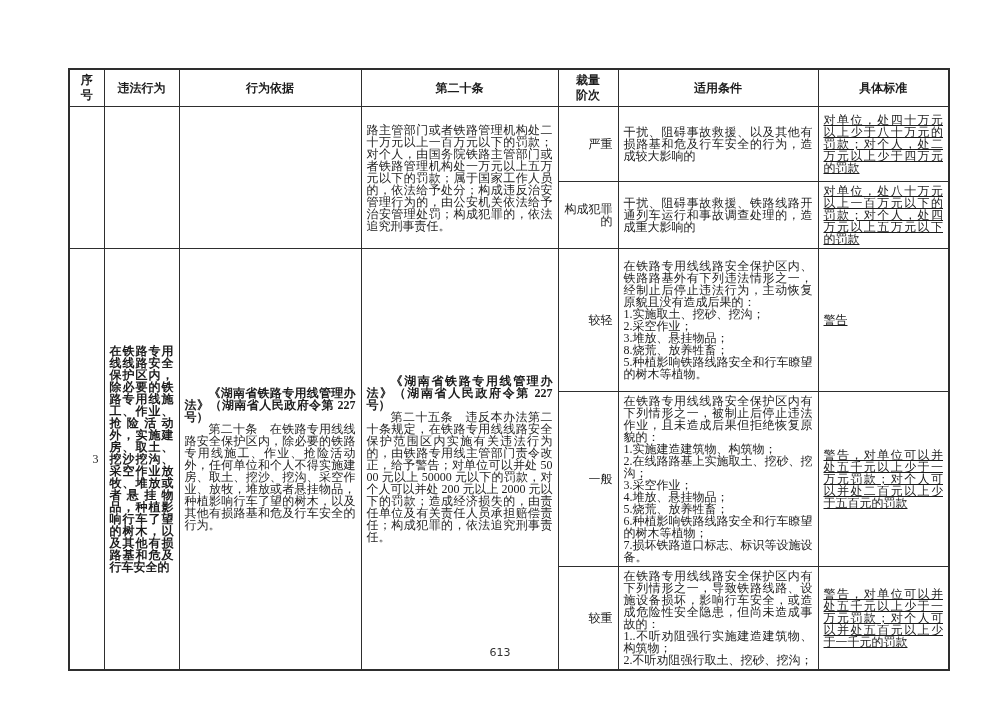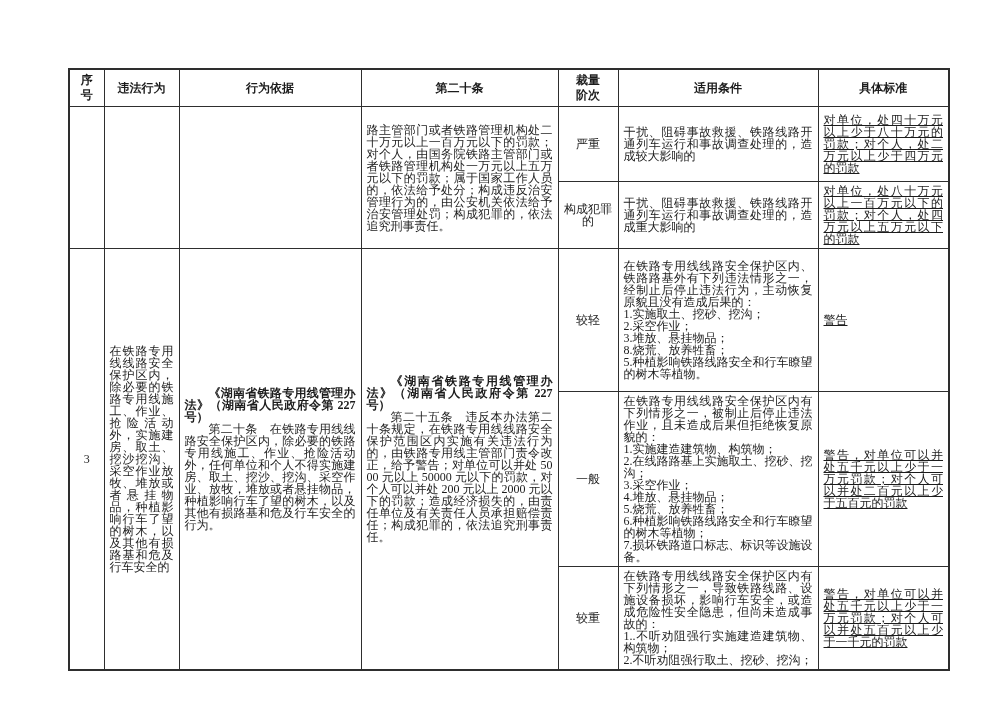--- a/index.html
+++ b/index.html
@@ -32,25 +32,25 @@
   }
   .law-table thead th {
     font-size:12px;
     line-height:15px;
     font-weight:bold;
     text-align:center;
     vertical-align:middle;
     height:28px;
     white-space:pre-line;
   }
-  .c-center { text-align:center; }
+  .c-center { text-align:right; }
   .c-just   { text-align:justify; }
   .v-top    { vertical-align:top; }
   .prewrap  { white-space:pre-line; }
-  .behavior-cell { padding:3px 7px; text-align:justify; }
+  .behavior-cell { padding:3px 7px; text-align:justify;font-weight:bold; }
   .std-cell { padding:3px 4px; text-align:justify;text-decoration:underline; }
   .para { margin:0; text-indent:2em; text-align:justify; }
   .para-title { font-weight:bold; }
   .h-r1 { height:75px; }
   .h-r2 { height:61px; }
   .h-r3 { height:143px; }
   .h-r4 { height:159px; }
   .h-r5 { height:98px; }
   .page-number {
     position:absolute;
@@ -91,21 +91,21 @@
       </tr>
     </thead>
     <tbody>
 
       <tr class="h-r1">
         <td rowspan="2" class="c-center"></td>
         <td rowspan="2"></td>
         <td rowspan="2"></td>
         <td rowspan="2" class="c-just v-top">路主管部门或者铁路管理机构处二十万元以上一百万元以下的罚款；对个人，由国务院铁路主管部门或者铁路管理机构处一万元以上五万元以下的罚款；属于国家工作人员的，依法给予处分；构成违反治安管理行为的，由公安机关依法给予治安管理处罚；构成犯罪的，依法追究刑事责任。</td>
         <td class="c-center">严重</td>
-        <td class="c-just">干扰、阻碍事故救援、铁路线路开通列车运行和事故调查处理的，造成较大影响的</td>
+        <td class="c-just">干扰、阻碍事故救援、以及其他有损路基和危及行车安全的行为，造成较大影响的</td>
         <td class="std-cell">对单位，处四十万元以上少于八十万元的罚款；对个人，处二万元以上少于四万元的罚款</td>
       </tr>
       <tr class="h-r2">
         <td class="c-center">构成犯罪的</td>
         <td class="c-just">干扰、阻碍事故救援、铁路线路开通列车运行和事故调查处理的，造成重大影响的</td>
         <td class="std-cell">对单位，处八十万元以上一百万元以下的罚款；对个人，处四万元以上五万元以下的罚款</td>
       </tr>
 
       <tr class="h-r3">
         <td rowspan="3" class="c-center">3</td>
@@ -142,14 +142,15 @@
       <tr class="h-r5">
         <td class="c-center">较重</td>
         <td class="c-just prewrap v-top">在铁路专用线线路安全保护区内有下列情形之一，导致铁路线路、设施设备损坏，影响行车安全，或造成危险性安全隐患，但尚未造成事故的：
 1..不听劝阻强行实施建造建筑物、构筑物；
 2.不听劝阻强行取土、挖砂、挖沟；</td>
         <td class="std-cell">警告，对单位可以并处五千元以上少于一万元罚款；对个人可以并处五百元以上少于一千元的罚款</td>
       </tr>
     </tbody>
   </table>
 
+  <div class="page-number">613</div>
 
 </div>
 
 </body></html>

